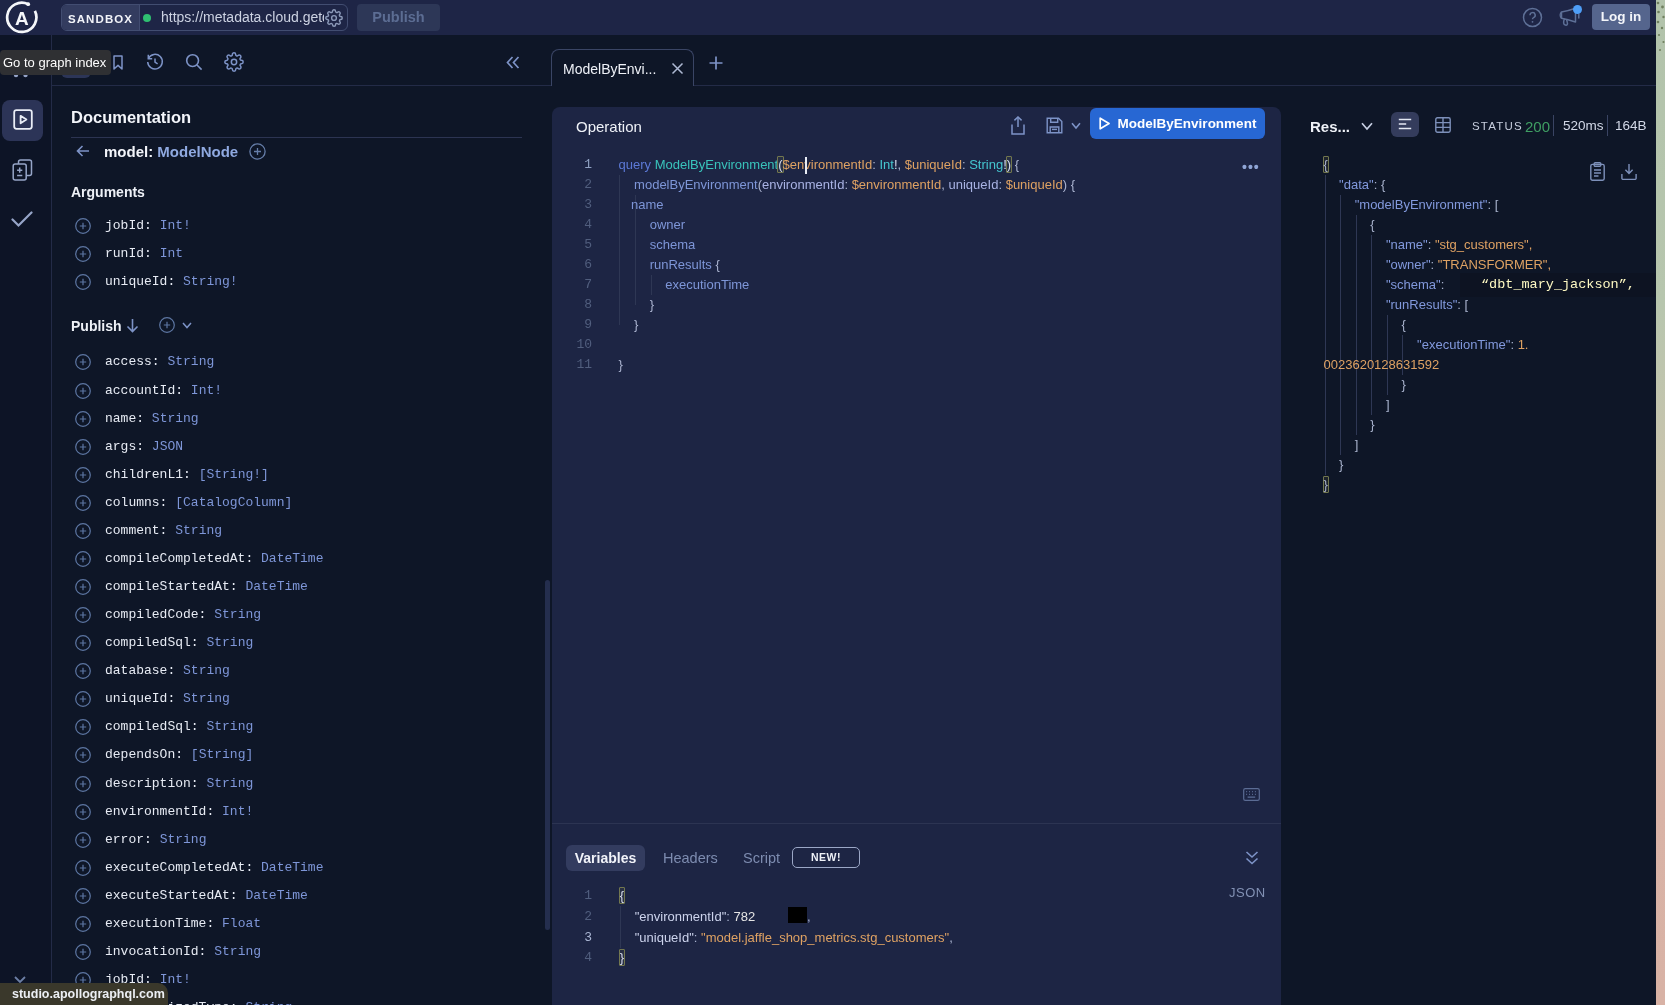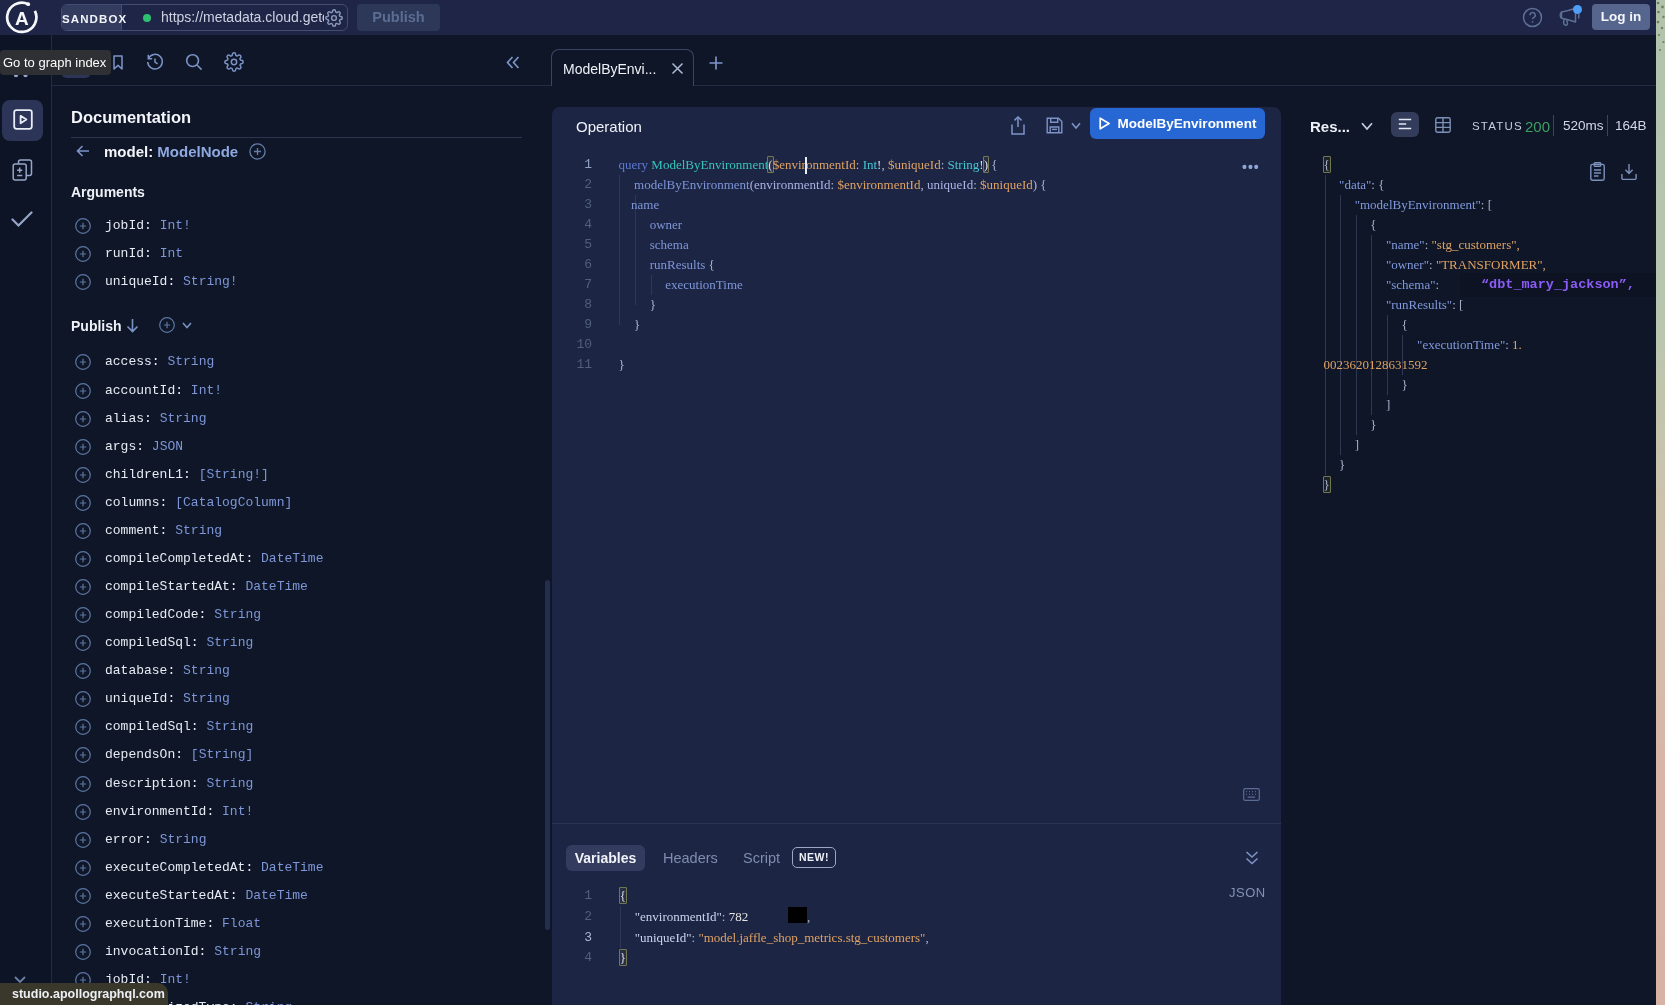--- a/index.html
+++ b/index.html
@@ -1,35 +1,35 @@
 <!DOCTYPE html>
 <html><head><meta charset="utf-8">
 <style>
 *{margin:0;padding:0;box-sizing:border-box}
 html,body{width:1665px;height:1005px;overflow:hidden;background:#0e1627;
   font-family:"Liberation Sans",sans-serif;-webkit-font-smoothing:antialiased;}
 .abs{position:absolute}
 .mono{font-family:"Liberation Mono",monospace;font-size:13px;line-height:20px;white-space:pre}
-.cl{position:absolute;font-family:Liberation Serif, serif;font-size:13px;line-height:20px;white-space:pre}
+.cl{position:absolute;font-family:Liberation Sans, sans-serif;font-size:13px;line-height:20px;white-space:pre}
 .ln{position:absolute;font-family:"Liberation Mono",monospace;font-size:13px;line-height:20px;color:#515e7e;text-align:right;width:30px}
 .bm{border:1px solid #72774f;background:rgba(110,115,70,.14);border-radius:1px;padding:0 0px;margin:0 -1px}
 svg{display:block}
 </style></head>
 <body>
 
 <div class="abs" style="left:0;top:0;width:1656px;height:35px;background:#1e2546"></div>
 
 <svg class="abs" style="left:0px;top:0px" width="40" height="36" viewBox="0 0 40 36">
   <path d="M 34.9 10.9 A 14.6 14.6 0 1 1 28.2 4.2" fill="none" stroke="#f5f7fa" stroke-width="2.7"></path>
   <circle cx="28.2" cy="4.2" r="1.9" fill="#f5f7fa"></circle>
   <text x="21.8" y="24.5" font-family="Liberation Sans,sans-serif" font-size="19" font-weight="bold" fill="#f5f7fa" text-anchor="middle">A</text>
 </svg>
 
 <div class="abs" style="left:61px;top:4px;width:287px;height:27px;border:1px solid #424d71;border-radius:6px;overflow:hidden">
-  <div class="abs" style="left:0;top:0;bottom:0;width:60px;background:#333c5f;border-right:1px solid #424d71;text-align:center;line-height:25px">
+  <div class="abs" style="left:0;top:0;bottom:0;width:78px;background:#333c5f;border-right:1px solid #424d71;text-align:center;line-height:25px">
     <span style="font-size:11.5px;font-weight:bold;letter-spacing:1.1px;color:#f2f4f9">SANDBOX</span>
   </div>
   <span class="abs" style="left:81px;top:9px;width:8px;height:8px;border-radius:50%;background:#2fbf71"></span>
   <div class="abs" style="left:99px;top:0;width:163px;height:25px;line-height:25px;font-size:14px;color:#ccd2e2;white-space:nowrap;overflow:hidden">https://metadata.cloud.getd</div>
   <svg class="abs" style="left:263px;top:4px" width="18" height="18" viewBox="0 0 24 24" fill="none" stroke="#8b99b8" stroke-width="1.9">
     <circle cx="12" cy="12" r="3.2"></circle>
     <path d="M19.4 15a1.65 1.65 0 0 0 .33 1.82l.06.06a2 2 0 1 1-2.83 2.83l-.06-.06a1.65 1.65 0 0 0-1.82-.33 1.65 1.65 0 0 0-1 1.51V21a2 2 0 1 1-4 0v-.09A1.65 1.65 0 0 0 9 19.4a1.65 1.65 0 0 0-1.82.33l-.06.06a2 2 0 1 1-2.83-2.83l.06-.06a1.65 1.65 0 0 0 .33-1.82 1.65 1.65 0 0 0-1.51-1H3a2 2 0 1 1 0-4h.09A1.65 1.65 0 0 0 4.6 9a1.65 1.65 0 0 0-.33-1.82l-.06-.06a2 2 0 1 1 2.83-2.83l.06.06a1.65 1.65 0 0 0 1.82.33H9a1.65 1.65 0 0 0 1-1.51V3a2 2 0 1 1 4 0v.09a1.65 1.65 0 0 0 1 1.51 1.65 1.65 0 0 0 1.82-.33l.06-.06a2 2 0 1 1 2.83 2.83l-.06.06a1.65 1.65 0 0 0-.33 1.82V9a1.65 1.65 0 0 0 1.51 1H21a2 2 0 1 1 0 4h-.09a1.65 1.65 0 0 0-1.51 1z"></path>
   </svg>
 </div>
 <div class="abs" style="left:357px;top:4px;width:83px;height:27px;background:#2d3757;border-radius:4px;text-align:center;line-height:27px;font-size:14.5px;font-weight:bold;color:#5c6d93">Publish</div>
@@ -163,21 +163,21 @@
 <div class="abs mono" style="left:105px;top:352px"><span style="color:#e7ebf4">access:</span> <span style="color:#7e96d8">String</span></div>
 <svg class="abs" style="left:75px;top:383px" width="16" height="16" viewBox="0 0 16 16" fill="none" stroke="#5d76a3" stroke-width="1.2">
   <circle cx="8" cy="8" r="7.3"></circle>
     <path d="M8 4.8 v6.4 M4.8 8 h6.4"></path>
   </svg>
 <div class="abs mono" style="left:105px;top:381px"><span style="color:#e7ebf4">accountId:</span> <span style="color:#7e96d8">Int!</span></div>
 <svg class="abs" style="left:75px;top:411px" width="16" height="16" viewBox="0 0 16 16" fill="none" stroke="#5d76a3" stroke-width="1.2">
   <circle cx="8" cy="8" r="7.3"></circle>
     <path d="M8 4.8 v6.4 M4.8 8 h6.4"></path>
   </svg>
-<div class="abs mono" style="left:105px;top:409px"><span style="color:#e7ebf4">alias:</span> <span style="color:#7e96d8">String</span></div>
+<div class="abs mono" style="left:105px;top:409px"><span style="color:#e7ebf4">name:</span> <span style="color:#7e96d8">String</span></div>
 <svg class="abs" style="left:75px;top:439px" width="16" height="16" viewBox="0 0 16 16" fill="none" stroke="#5d76a3" stroke-width="1.2">
   <circle cx="8" cy="8" r="7.3"></circle>
     <path d="M8 4.8 v6.4 M4.8 8 h6.4"></path>
   </svg>
 <div class="abs mono" style="left:105px;top:437px"><span style="color:#e7ebf4">args:</span> <span style="color:#7e96d8">JSON</span></div>
 <svg class="abs" style="left:75px;top:467px" width="16" height="16" viewBox="0 0 16 16" fill="none" stroke="#5d76a3" stroke-width="1.2">
   <circle cx="8" cy="8" r="7.3"></circle>
     <path d="M8 4.8 v6.4 M4.8 8 h6.4"></path>
   </svg>
 <div class="abs mono" style="left:105px;top:465px"><span style="color:#e7ebf4">childrenL1:</span> <span style="color:#7e96d8">[String!]</span></div>
@@ -335,21 +335,21 @@
 <div class="cl" style="left:649.7px;top:295px"><span style="color:#aab3cf">}</span></div>
 <div class="cl" style="left:634.1px;top:315px"><span style="color:#aab3cf">}</span></div>
 <div class="cl" style="left:618.5px;top:335px"></div>
 <div class="cl" style="left:618.5px;top:355px"><span style="color:#aab3cf">}</span></div>
 <div class="abs" style="left:805px;top:157px;width:1.5px;height:17px;background:#e8ecf5"></div>
 
 <div class="abs" style="left:552px;top:823px;width:729px;height:1px;background:#2c3452"></div>
 <div class="abs" style="left:566px;top:845px;width:79px;height:26px;background:#333c5f;border-radius:6px;text-align:center;line-height:26px;font-size:14px;font-weight:bold;color:#f1f3f9">Variables</div>
 <div class="abs" style="left:663px;top:850px;font-size:14.5px;color:#7d8cb0">Headers</div>
 <div class="abs" style="left:743px;top:850px;font-size:14.5px;color:#7d8cb0">Script</div>
-<div class="abs" style="left:792px;top:847px;height:21px;border:1px solid #9ba7c6;border-radius:5px;padding:0 6px;line-height:19px;font-size:10.5px;font-weight:bold;letter-spacing:0.5px;color:#eef1f7">NEW!</div>
+<div class="abs" style="left:792px;top:847px;height:21px;border:1px solid #9ba7c6;border-radius:5px;padding:0 18px;line-height:19px;font-size:10.5px;font-weight:bold;letter-spacing:0.5px;color:#eef1f7">NEW!</div>
 <svg class="abs" style="left:1245px;top:850px" width="14" height="16" viewBox="0 0 14 16" fill="none" stroke="#7d93c7" stroke-width="1.6">
   <path d="M1.5 2 L7 7 L12.5 2 M1.5 8.5 L7 13.5 L12.5 8.5"></path>
 </svg>
 <div class="abs" style="left:1229px;top:885px;font-size:13px;color:#8291b4;letter-spacing:0.5px">JSON</div>
 
 <div class="ln" style="left:562px;top:886px;color:#515e7e">1</div>
 <div class="ln" style="left:562px;top:907px;color:#515e7e">2</div>
 <div class="ln" style="left:562px;top:928px;color:#aab6d3">3</div>
 <div class="ln" style="left:562px;top:948px;color:#515e7e">4</div>
 <div class="cl" style="left:619.8px;top:886px"><span class="bm" style="color:#d7dced">{</span></div>
@@ -407,21 +407,21 @@
 <div class="cl" style="left:1417.1px;top:335px"><span style="color:#8299dd">"executionTime"</span><span style="color:#a8b2cc">:</span> <span style="color:#dfa263">1.</span></div>
 <div class="cl" style="left:1323.5px;top:355px"><span style="color:#dfa263">0023620128631592</span></div>
 <div class="cl" style="left:1401.5px;top:375px"><span style="color:#a8b2cc">}</span></div>
 <div class="cl" style="left:1385.9px;top:395px"><span style="color:#a8b2cc">]</span></div>
 <div class="cl" style="left:1370.3px;top:415px"><span style="color:#a8b2cc">}</span></div>
 <div class="cl" style="left:1354.7px;top:435px"><span style="color:#a8b2cc">]</span></div>
 <div class="cl" style="left:1339.1px;top:455px"><span style="color:#a8b2cc">}</span></div>
 <div class="cl" style="left:1323.5px;top:475px"><span class="bm" style="color:#a8b2cc">}</span></div>
 
 <div class="abs" style="left:1460px;top:273px;width:196px;height:24px;background:#0d1322"></div>
-<div class="abs" style="left:1481px;top:277px;font-family:'Liberation Mono',monospace;font-size:13.5px;font-weight:bold;color:#8b5cf6;white-space:pre">“dbt_mary_jackson”,</div>
+<div class="abs" style="left:1481px;top:277px;font-family:'Liberation Mono',monospace;font-size:13.5px;font-weight:normal;color:#fef9c3;white-space:pre">“dbt_mary_jackson”,</div>
 
 <div class="abs" style="left:1656px;top:0;width:9px;height:1005px;background:linear-gradient(180deg,#b2c3ab 0%,#b7c6ae 30%,#d2c2ad 55%,#d9b3a6 80%,#d8b2a5 100%)"></div>
 <svg class="abs" style="left:1656px;top:0" width="9" height="70" viewBox="0 0 9 70" fill="#70805f">
   <circle cx="2" cy="3" r="1.3"></circle>
     <circle cx="6.5" cy="7" r="1.4"></circle>
     <circle cx="2.5" cy="12" r="1.3"></circle>
   <circle cx="7.5" cy="17" r="1.2"></circle>
     <circle cx="2" cy="22" r="1.3"></circle>
     <circle cx="6" cy="28" r="1.2"></circle>
   <circle cx="3" cy="35" r="1.1"></circle>

